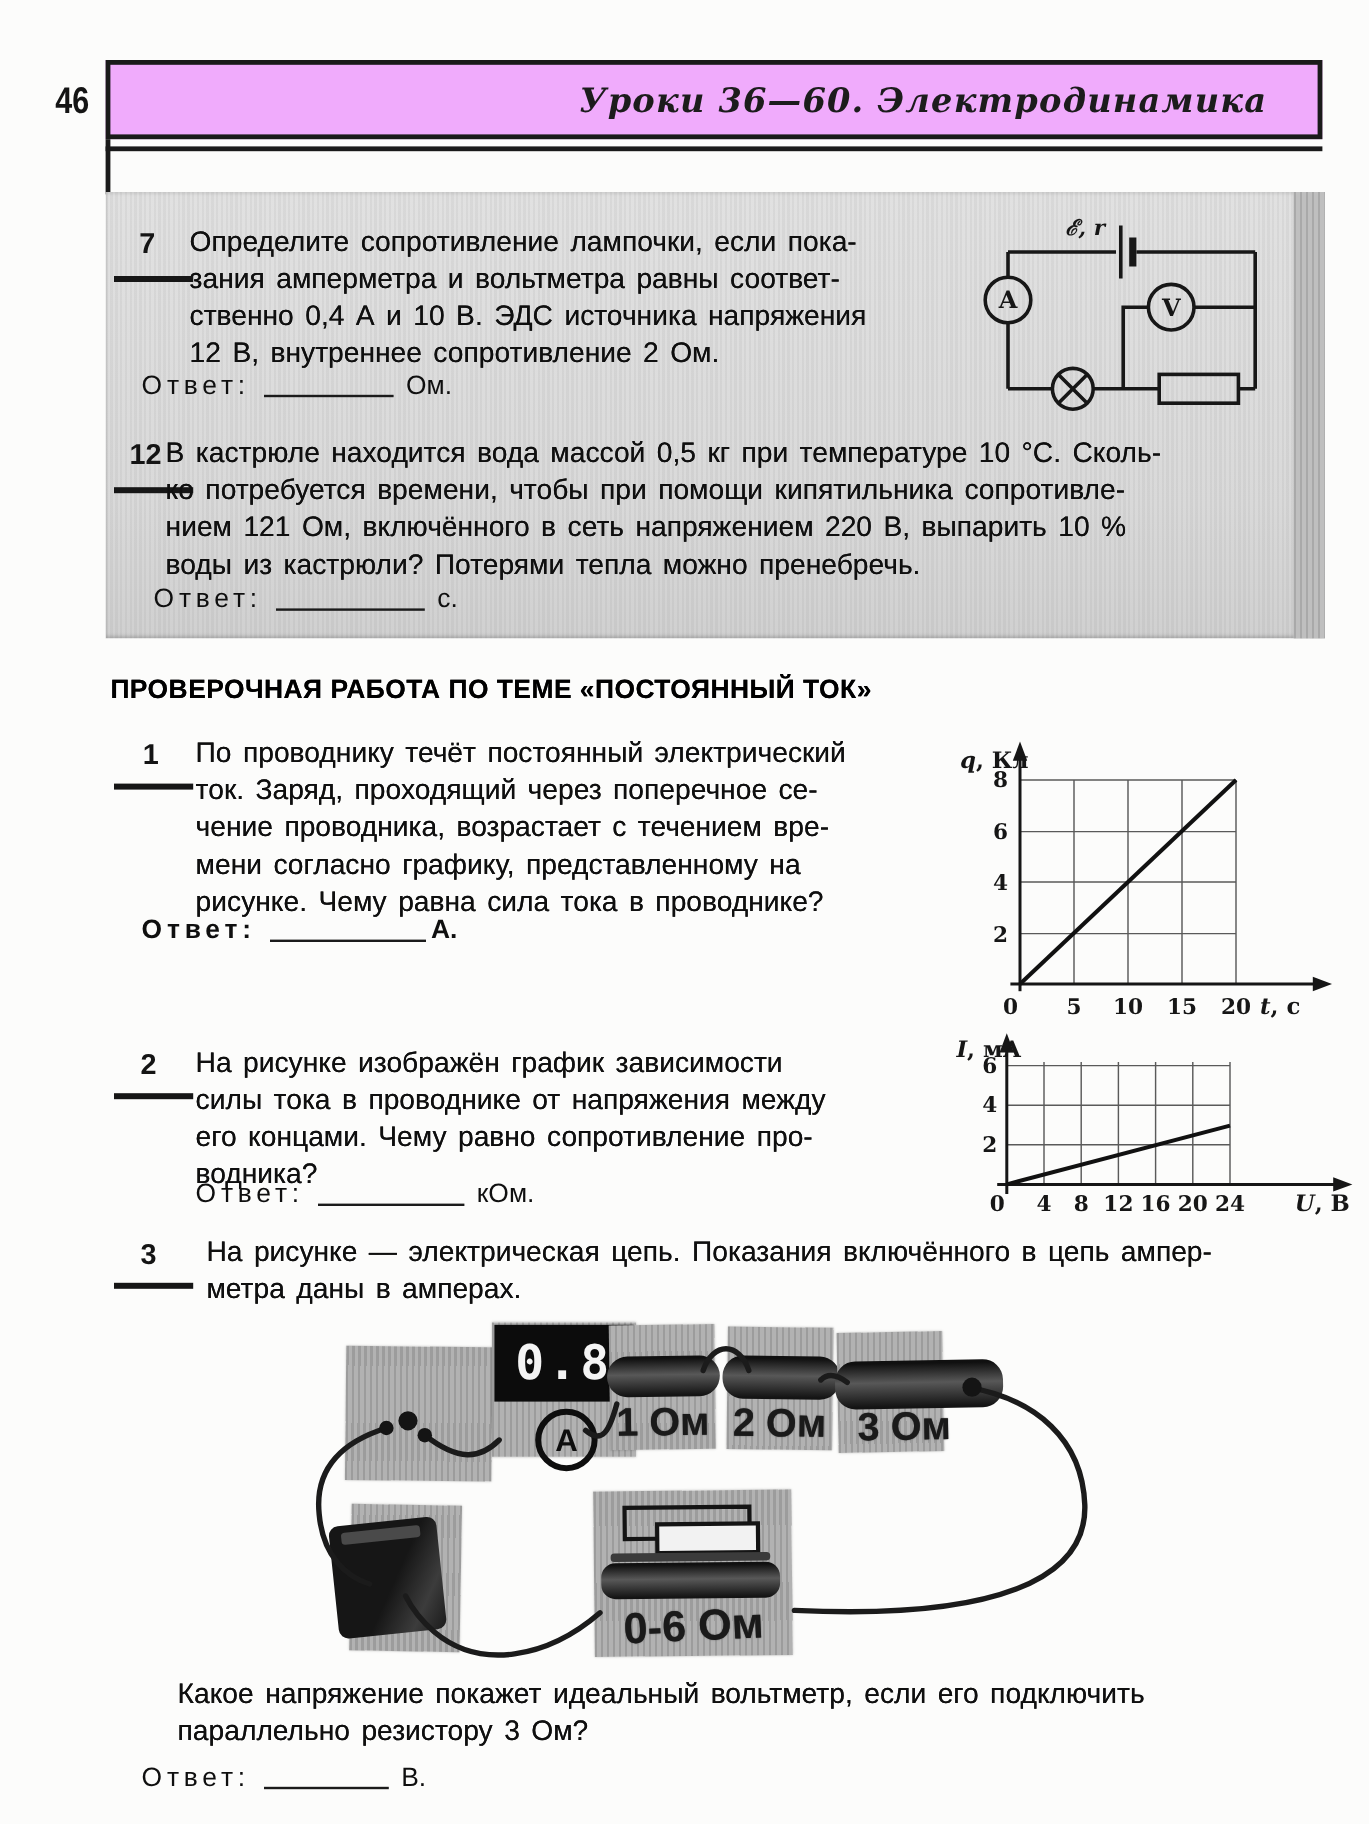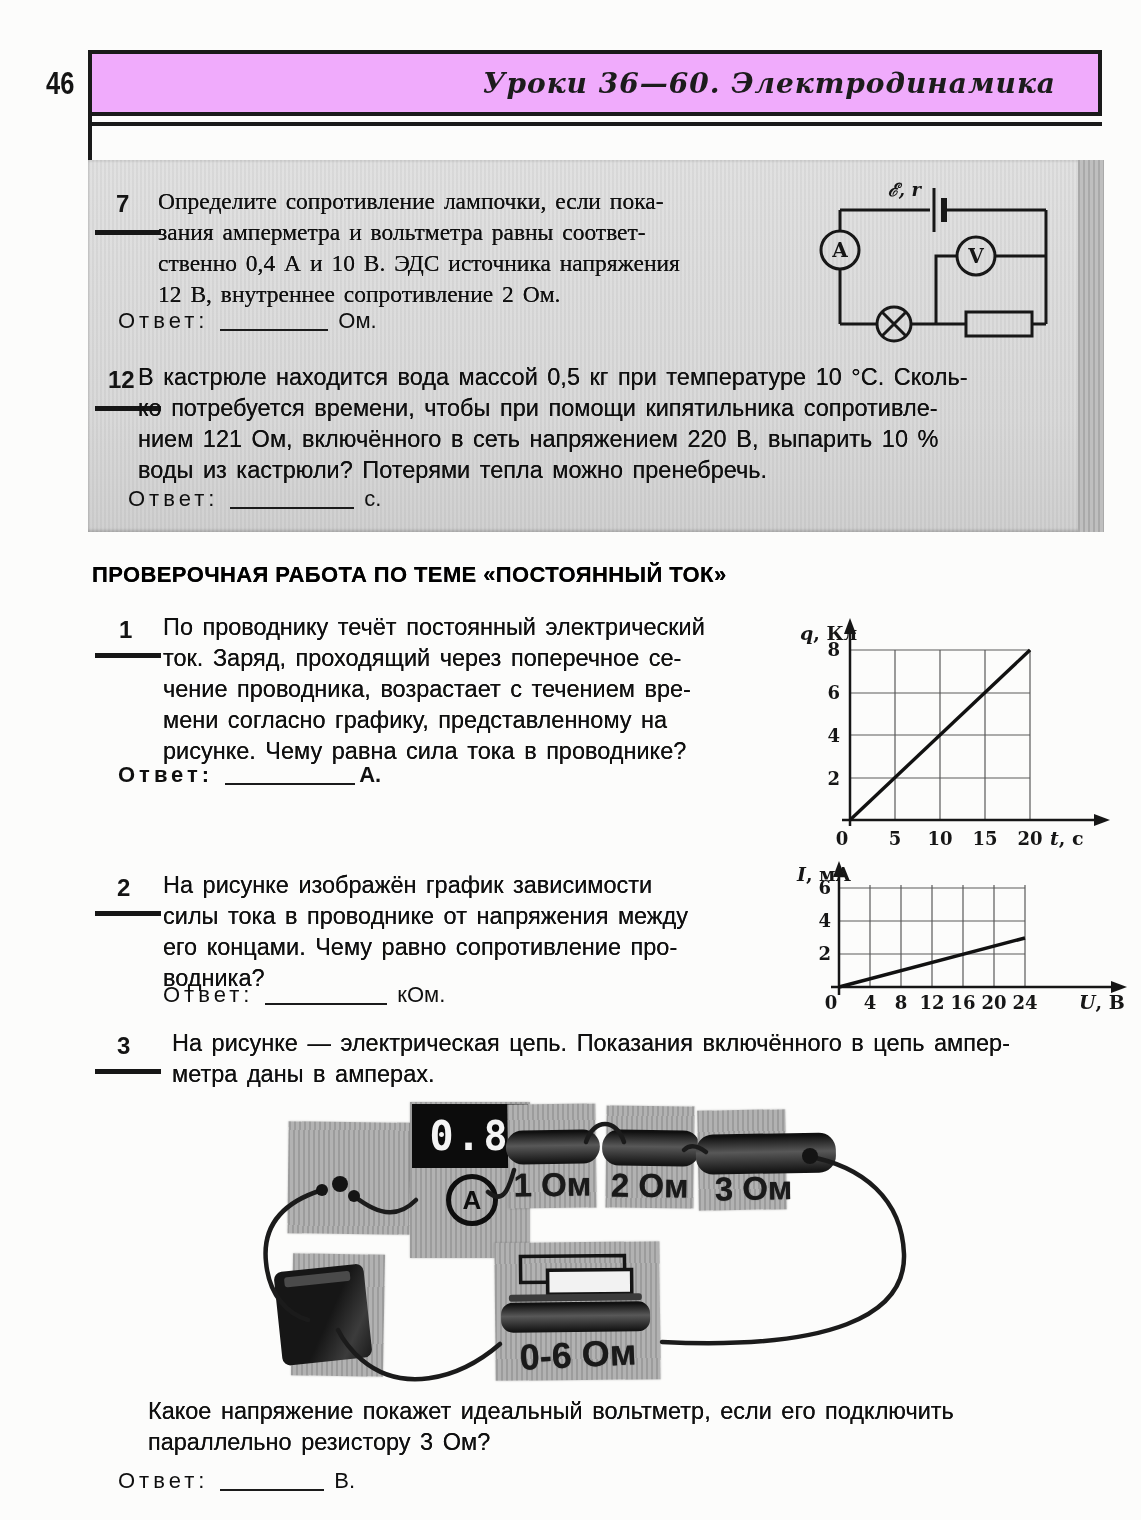--- a/index.html
+++ b/index.html
@@ -66,21 +66,21 @@
 </div>
 <div class="abs hline" style="left:88px;top:122px;width:1014px;height:4px;"></div>
 <div class="abs hline" style="left:88px;top:116px;width:4px;height:46px;"></div>
 
 <div class="abs panel" style="left:88px;top:160px;width:1016px;height:372px;">
   <div class="panel-edge"></div>
 </div>
 
 <div class="abs pnum" style="left:116px;top:190px;">7</div>
 <div class="abs prule" style="left:95px;top:230px;width:66px;"></div>
-<div class="abs ptext" style="left:158px;top:186px;width:640px;font-family:Liberation Serif, serif;">Определите сопротивление лампочки, если пока-
+<div class="abs ptext" style="left:158px;top:186px;width:640px;">Определите сопротивление лампочки, если пока-
 зания амперметра и вольтметра равны соответ-
 ственно 0,4 А и 10 В. ЭДС источника напряжения
 12 В, внутреннее сопротивление 2 Ом.</div>
 
 <svg class="abs" style="left:818px;top:172px;" width="246" height="172" viewBox="0 0 246 172">
   <text class="srclbl" x="70" y="24">ℰ, r</text>
 
   <path class="cw" d="M116,16 V60"></path>
   <path d="M126,26 V50" stroke="#171717" stroke-width="6" fill="none"></path>
 
@@ -203,21 +203,21 @@
 
 <div class="abs pnum" style="left:117px;top:1032px;">3</div>
 <div class="abs prule" style="left:95px;top:1069px;width:66px;"></div>
 <div class="abs ptext" style="left:148px;top:1028px;width:930px;margin-left:24px;">На рисунке — электрическая цепь. Показания включённого в цепь ампер-
 метра даны в амперах.</div>
 
 <div class="abs photo" style="left:250px;top:1092px;width:680px;height:300px;">
 
   <div class="card" style="left:38px;top:30px;width:122px;height:112px;transform:rotate(.6deg);"></div>
 
-  <div class="card" style="left:160px;top:10px;width:120px;height:156px;">
+  <div class="card" style="left:160px;top:10px;width:120px;height:112px;">
     <div class="ammdisp" style="left:2px;top:2px;width:116px;height:64px;">
       <span>0.8</span>
     </div>
     <div class="acirc" style="left:36px;top:72px;">
       <span>A</span>
     </div>
   </div>
 
   <div class="card" style="left:258px;top:12px;width:88px;height:104px;transform:rotate(-.8deg);">
     <div class="cyl" style="left:-2px;right:-4px;top:26px;height:34px;"></div>

